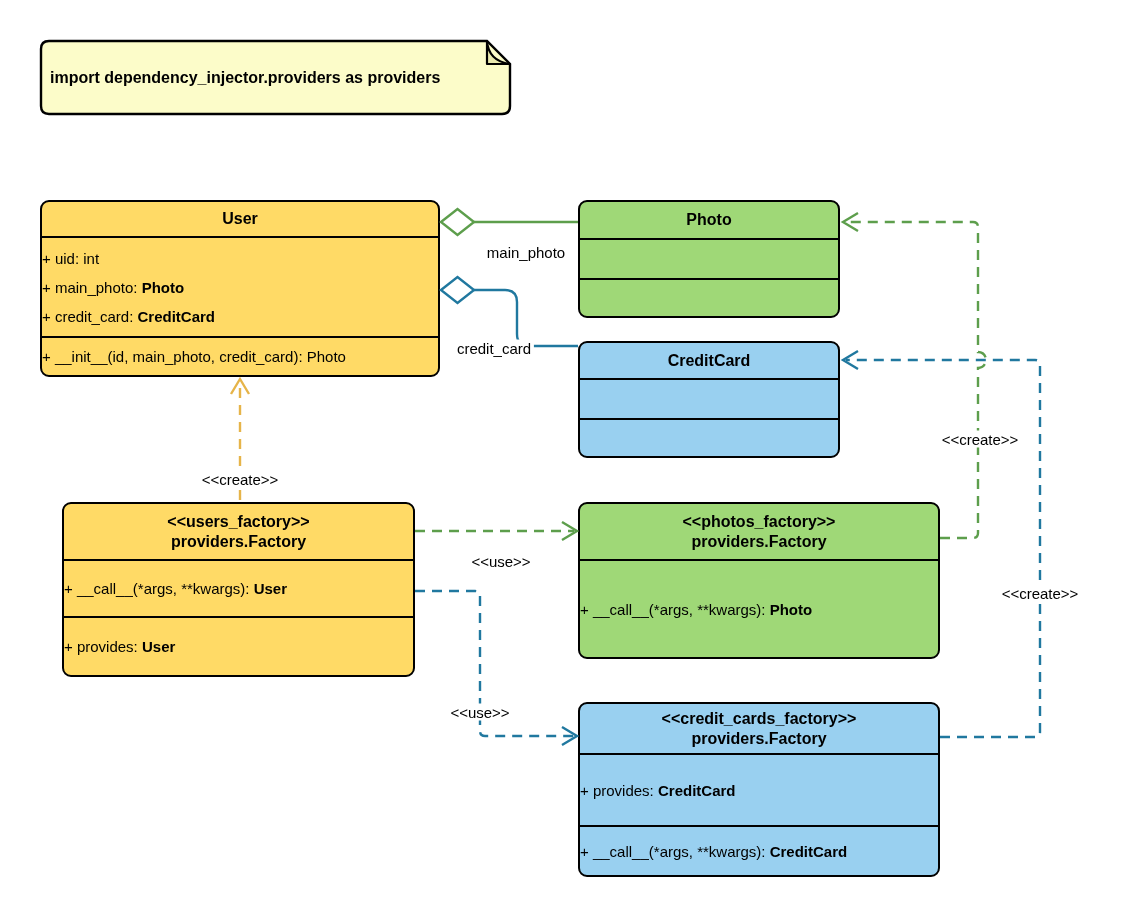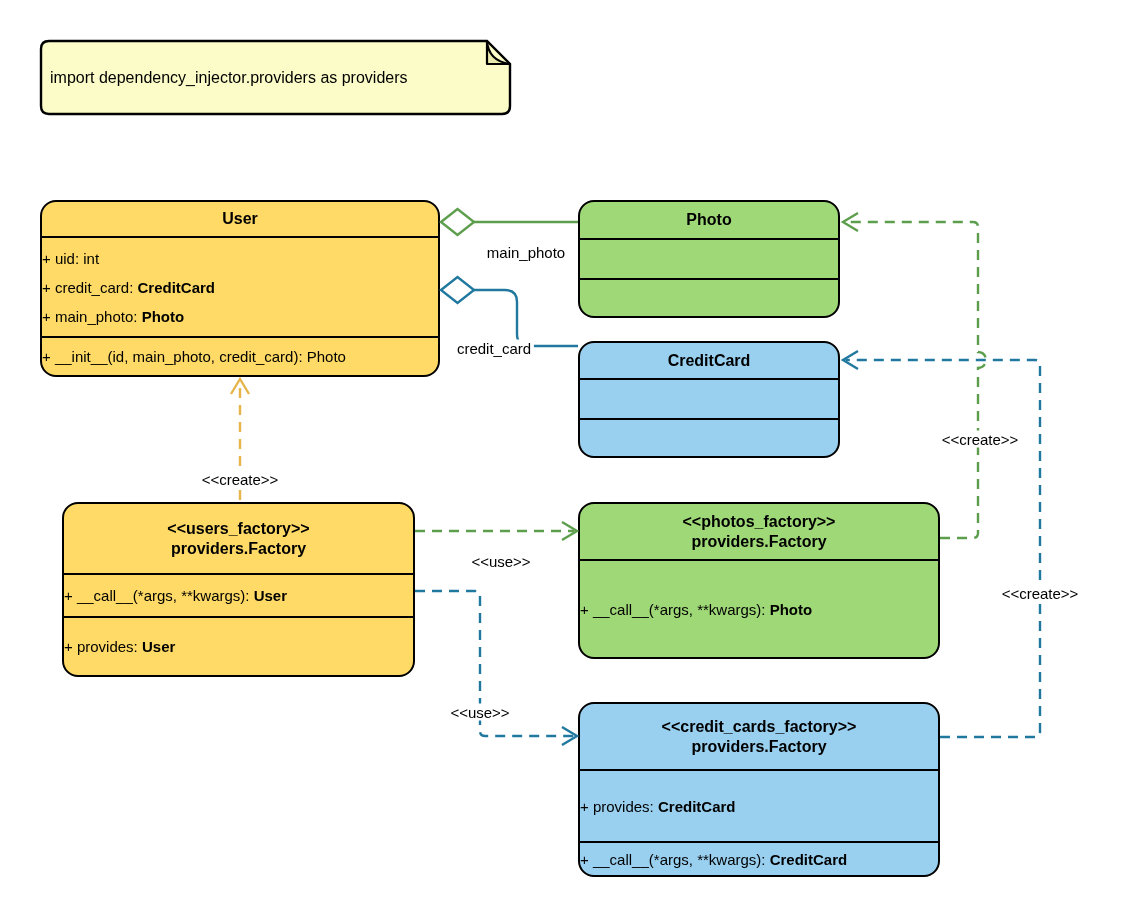--- a/index.html
+++ b/index.html
@@ -3,21 +3,21 @@
 <meta charset="utf-8">
 <style>
   html,body{margin:0;padding:0;background:#ffffff;}
   body{font-family:"Liberation Sans",sans-serif;}
   #canvas{position:relative;width:1126px;height:920px;background:#fff;overflow:hidden;}
 
   
   .uml-class{
     position:absolute;
     border:2.4px solid #000;
-    border-radius:16px;
+    border-radius:9px;
     box-sizing:border-box;
     display:flex;
     flex-direction:column;
     z-index:1;
   }
   .fill-yellow{background:var(--yellow_fill);}
   .fill-green{background:var(--green_fill);}
   .fill-blue{background:var(--blue_fill);}
 
   .uml-title{
@@ -32,21 +32,21 @@
     display:flex;flex-direction:column;justify-content:center;
     padding-left:0;
   }
   .member{font-size:15px;color:#000;line-height:29px;white-space:pre;}
   .member b{font-weight:bold;}
 
   
   #note-text{
     position:absolute;left:50px;top:40px;width:440px;height:75px;
     display:flex;align-items:center;
-    font-weight:normal;font-size:16px;color:#000;
+    font-weight:bold;font-size:16px;color:#000;
     z-index:3;
   }
 
   
   #edges{position:absolute;left:0;top:0;z-index:2;pointer-events:none;}
   .edge{fill:none;stroke-width:2.4px;}
   .dashed{stroke-dasharray:10 7;}
   .stroke-yellow{stroke:var(--yellow_line);}
   .stroke-green{stroke:var(--green_line);}
   .stroke-blue{stroke:var(--blue_line);}
@@ -95,42 +95,42 @@
   </svg>
 
   <div id="note-text">
     <span>import dependency_injector.providers as providers</span>
   </div>
 
   <div class="uml-class fill-yellow" style="left:40px;top:200px;width:400px;height:177px">
     <div class="uml-title" style="height:34px">User</div>
     <div class="uml-comp" style="height:100px">
       <div class="member"><span>+ uid: int</span><b></b></div>
+      <div class="member"><span>+ main_photo: </span><b>Photo</b></div>
       <div class="member"><span>+ credit_card: </span><b>CreditCard</b></div>
-      <div class="member"><span>+ main_photo: </span><b>Photo</b></div>
     </div>
     <div class="uml-comp" style="flex:1">
       <div class="member"><span>+ __init__(id, main_photo, credit_card): Photo</span><b></b></div>
     </div>
   </div>
 
   <div class="uml-class fill-green" style="left:578px;top:200px;width:262px;height:118px">
     <div class="uml-title" style="height:36px">Photo</div>
     <div class="uml-comp" style="height:40px"></div>
     <div class="uml-comp" style="flex:1"></div>
   </div>
 
   <div class="uml-class fill-blue" style="left:578px;top:341px;width:262px;height:117px">
     <div class="uml-title" style="height:35px">CreditCard</div>
     <div class="uml-comp" style="height:40px"></div>
     <div class="uml-comp" style="flex:1"></div>
   </div>
 
   <div class="uml-class fill-yellow" style="left:62px;top:502px;width:353px;height:175px">
-    <div class="uml-title" style="height:69px">
+    <div class="uml-title" style="height:55px">
       <div>&lt;&lt;users_factory&gt;&gt;</div>
       <div>providers.Factory</div>
     </div>
     <div class="uml-comp" style="flex:1">
       <div class="member"><span>+ __call__(*args, **kwargs): </span><b>User</b></div>
     </div>
     <div class="uml-comp" style="height:59px">
       <div class="member"><span>+ provides: </span><b>User</b></div>
     </div>
   </div>
@@ -139,21 +139,21 @@
     <div class="uml-title" style="height:55px">
       <div>&lt;&lt;photos_factory&gt;&gt;</div>
       <div>providers.Factory</div>
     </div>
     <div class="uml-comp" style="flex:1">
       <div class="member"><span>+ __call__(*args, **kwargs): </span><b>Photo</b></div>
     </div>
   </div>
 
   <div class="uml-class fill-blue" style="left:578px;top:702px;width:362px;height:175px">
-    <div class="uml-title" style="height:65px">
+    <div class="uml-title" style="height:49px">
       <div>&lt;&lt;credit_cards_factory&gt;&gt;</div>
       <div>providers.Factory</div>
     </div>
     <div class="uml-comp" style="height:72px">
       <div class="member"><span>+ provides: </span><b>CreditCard</b></div>
     </div>
     <div class="uml-comp" style="flex:1">
       <div class="member"><span>+ __call__(*args, **kwargs): </span><b>CreditCard</b></div>
     </div>
   </div>

